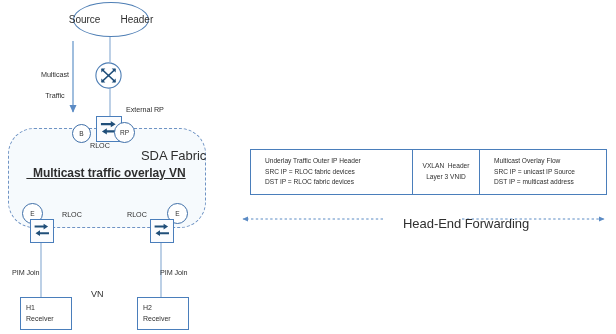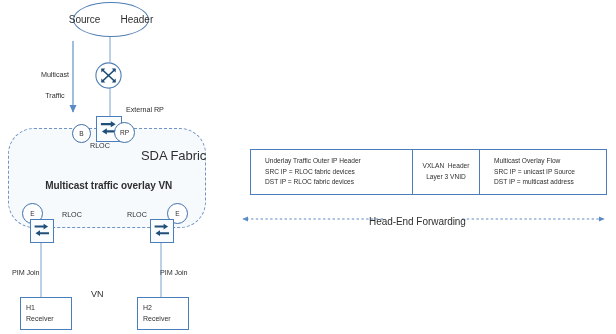--- a/index.html
+++ b/index.html
@@ -180,21 +180,21 @@
 <div class="circle-node" style="left:72px; top:124px; width:19px; height:19px;">
   <span>B</span>
 </div>
 <div class="circle-node" style="left:114px; top:122px; width:21px; height:21px;">
   <span>RP</span>
 </div>
 <div class="lbl" style="left:90px; top:141px;">RLOC</div>
 
 <div class="lbl" style="left:141px; top:147px; font-size:13px;">SDA Fabric</div>
 
-<div class="lbl ctr" style="left:26px; top:164px; width:160px; font-weight:bold; font-size:10px;">
+<div class="lbl ctr" style="left:26px; top:148px; width:160px; font-weight:bold; font-size:12px;text-decoration:underline;">
   <span>Multicast traffic overlay VN</span><br>
 </div>
 
 <div class="circle-node" style="left:22px; top:203px; width:21px; height:21px;">
   <span>E</span>
 </div>
 <div class="lbl" style="left:62px; top:210px;">RLOC</div>
 
 <div class="circle-node" style="left:167px; top:203px; width:21px; height:21px;">
   <span>E</span>
@@ -242,13 +242,13 @@
   <span class="line">VXLAN  Header</span>
   <span class="line">Layer 3 VNID</span>
 </div>
 
 <div class="hdr-box pad" style="left:479px; top:149px; width:128px; height:46px;">
   <span class="line">Multicast Overlay Flow</span>
   <span class="line">SRC IP = unicast IP Source</span>
   <span class="line">DST IP = multicast address</span>
 </div>
 
-<div class="lbl" style="left:369px; top:215px; font-size:10px;">Head-End Forwarding</div>
+<div class="lbl" style="left:403px; top:215px; font-size:13px;">Head-End Forwarding</div>
 
 </body></html>

